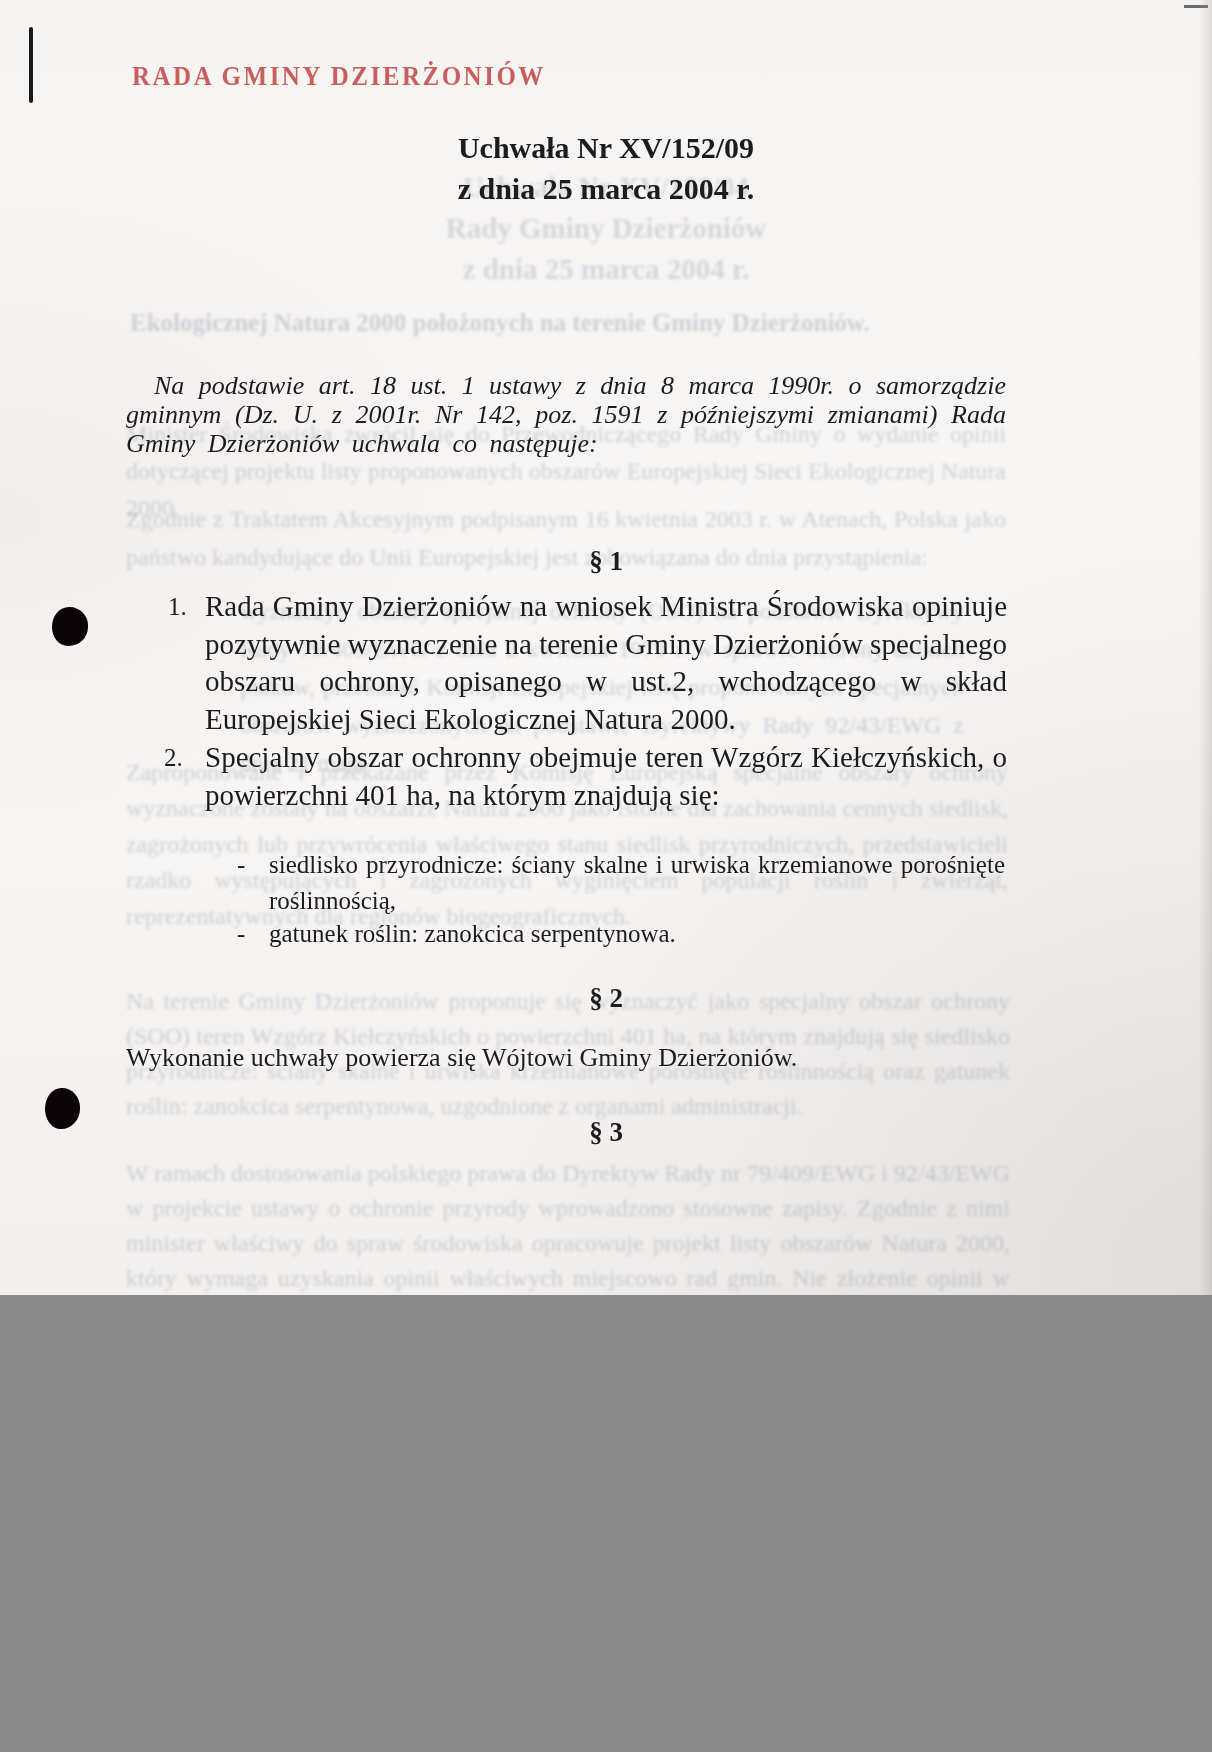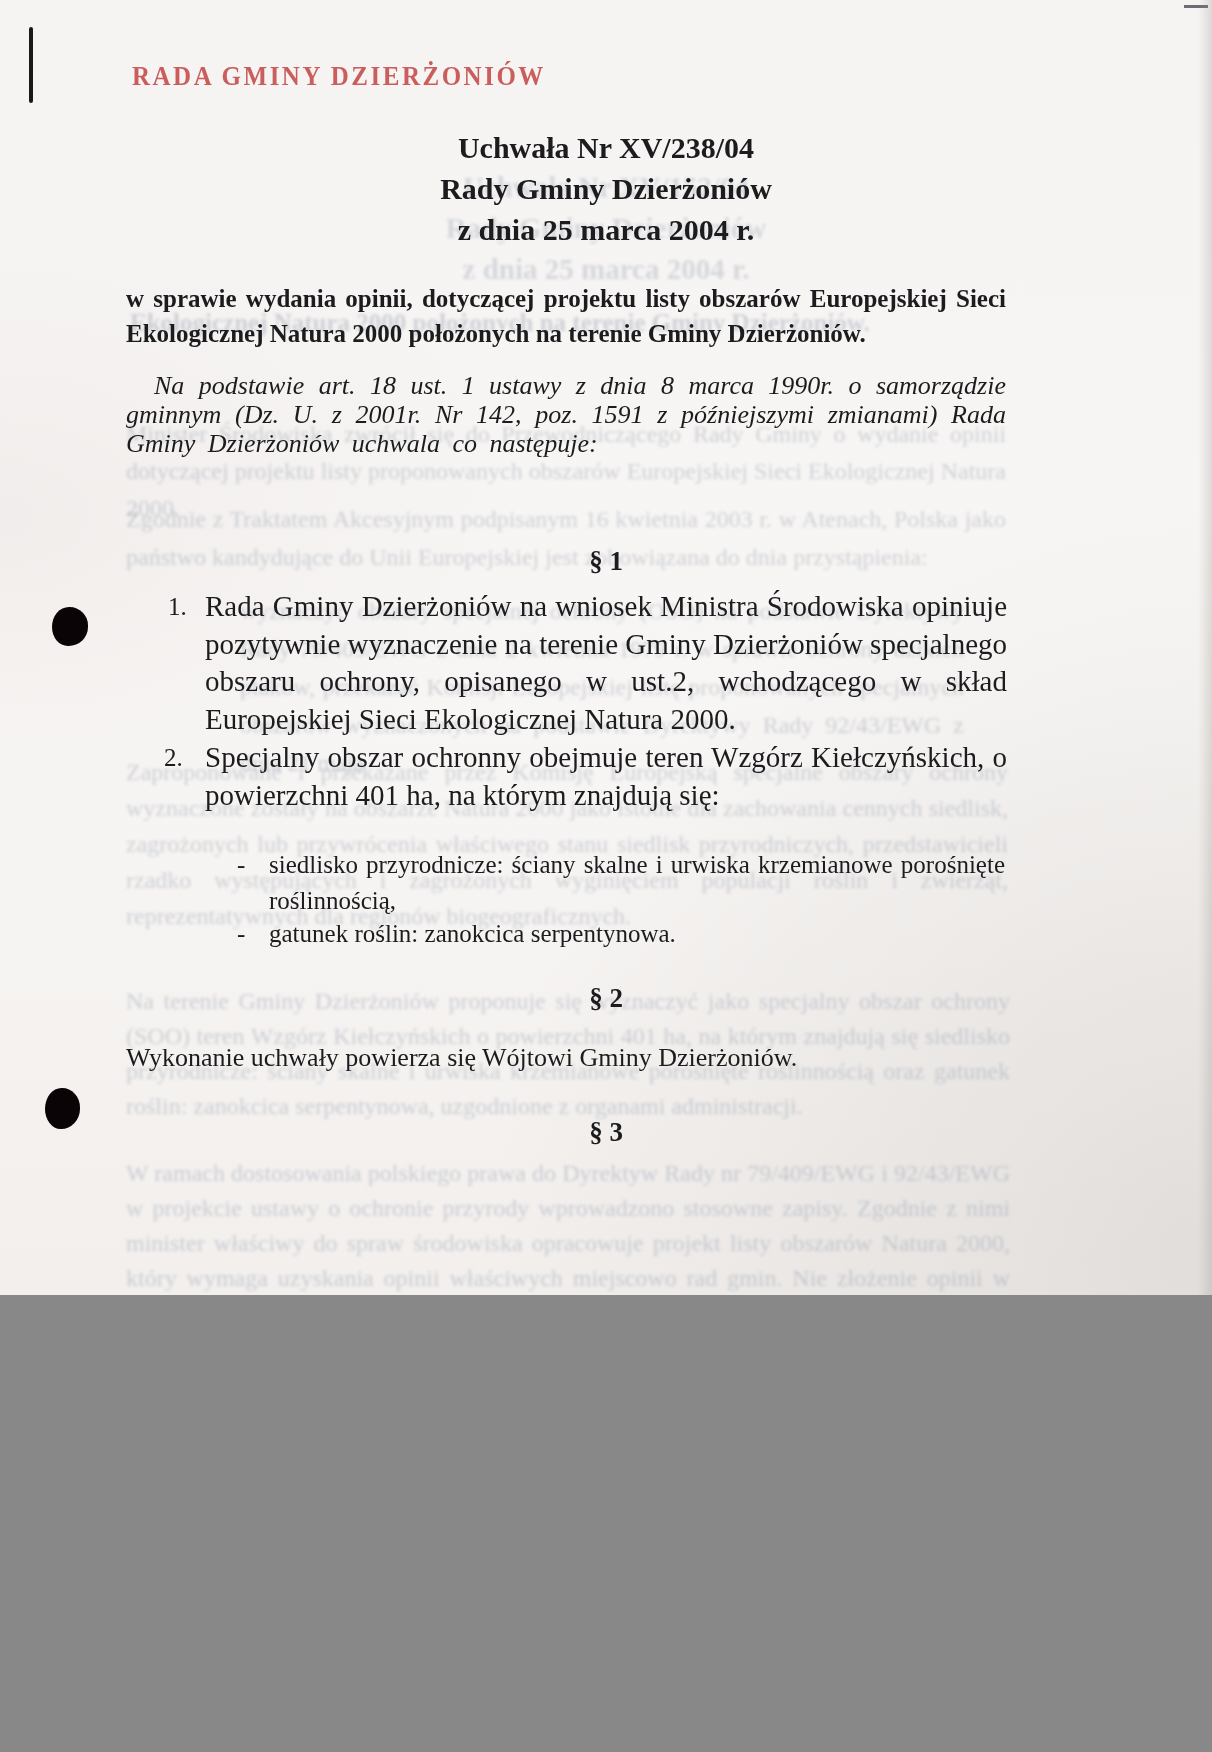--- a/index.html
+++ b/index.html
@@ -105,26 +105,24 @@
   <div class="abs ghost g-p6">W związku z powyższym na podstawie art.18 ust.1 ustawy z dnia 8 marca 1990 r. o samorządzie gminnym wskazane jest podjęcie przez Radę Gminy niniejszej uchwały.</div>
   <div class="abs ghost g-role">Przewodniczący Rady Gminy Dzierżoniów</div>
   <div class="abs ghost g-name">Adam Jan Mak</div>
   <svg class="abs" style="left:742px;top:1460px;opacity:.16;filter:blur(1.2px);" width="190" height="120" viewBox="0 0 190 120">
     <path d="M30 95 C24 55,40 18,48 28 C56 38,46 80,44 100 M50 72 C58 56,66 54,68 66 C70 78,78 78,86 66 C94 56,102 58,104 70 C108 84,128 78,150 68 M158 12 C176 40,178 84,160 112" fill="none" stroke="#7668be" stroke-width="4" stroke-linecap="round"></path>
   </svg>
 
   <div class="abs stamp">RADA GMINY DZIERŻONIÓW</div>
 
   <div class="abs title">
-    <div>Uchwała Nr XV/238/04</div>
-    <div>Rady Gminy Dzierżoniów</div>
+    <div>Uchwała Nr XV/152/09</div>
     <div>z dnia 25 marca 2004 r.</div>
   </div>
 
-  <div class="abs subject">w sprawie wydania opinii, dotyczącej projektu listy obszarów Europejskiej Sieci Ekologicznej Natura 2000 położonych na terenie Gminy Dzierżoniów.</div>
 
   <div class="abs legal">Na podstawie art. 18 ust. 1 ustawy z dnia 8 marca 1990r. o samorządzie gminnym (Dz. U. z 2001r. Nr 142, poz. 1591 z późniejszymi zmianami) Rada Gminy Dzierżoniów uchwala co następuje:</div>
 
   <div class="abs sechead s1">§ 1</div>
 
   <div class="abs li-no item1-no">1.</div>
   <div class="abs li-txt item1-txt">Rada Gminy Dzierżoniów na wniosek Ministra Środowiska opiniuje pozytywnie wyznaczenie na terenie Gminy Dzierżoniów specjalnego obszaru ochrony, opisanego w ust.2, wchodzącego w skład Europejskiej Sieci Ekologicznej Natura 2000.</div>
 
   <div class="abs li-no item2-no">2.</div>
   <div class="abs li-txt item2-txt">Specjalny obszar ochronny obejmuje teren Wzgórz Kiełczyńskich, o powierzchni 401 ha, na którym znajdują się:</div>

